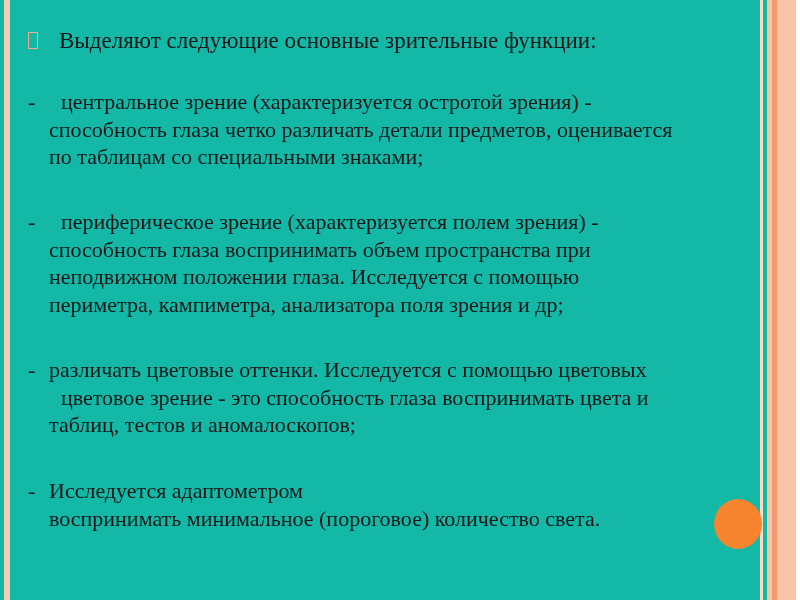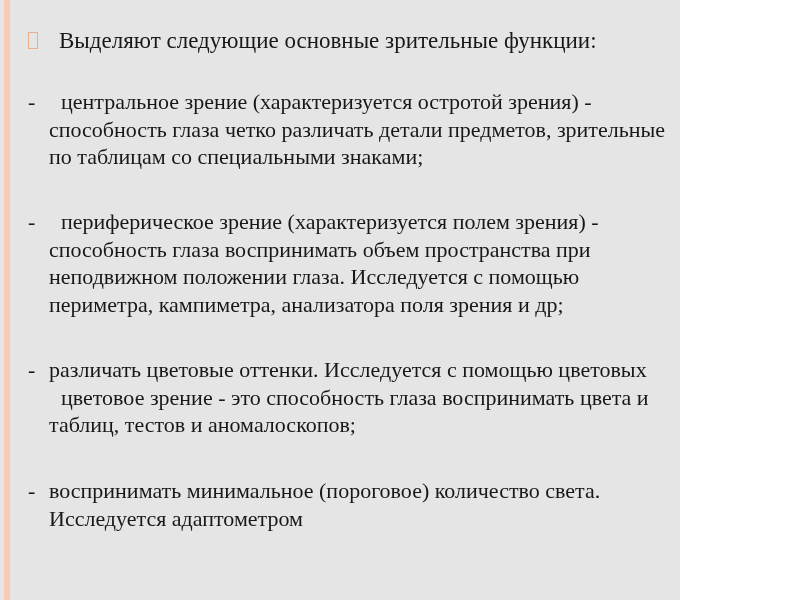--- a/index.html
+++ b/index.html
@@ -1,20 +1,20 @@
 <!DOCTYPE html>
 <html style="--text-color: #181818; --stripe-light: #F8CCB2; --stripe-lighter: #FBDCC8; --band-light: #FAC3A6; --band-dark: #F09C6E; --circle-orange: #F6842F; --bullet-outline: #EDAF8B;"><head>
 <meta charset="utf-8">
 <style>
   html, body { margin: 0; padding: 0; }
   .slide {
     position: relative;
-    width: 680px;
+    width: 796px;
     height: 600px;
-    background: #e5e5e5;
+    background: #14b8a6;
     overflow: hidden;
     font-family: "Liberation Serif", "DejaVu Serif", serif;
     color: var(--text-color, #181818);
   }
 
   
   .stripe { position: absolute; top: 0; bottom: 0; }
   .stripe-left        { left: 4px;   width: 6px;  background: var(--stripe-light, #F8CCB2); }
   .stripe-right-thin  { left: 760px; width: 3px;  background: var(--stripe-lighter, #FBDCC8); }
   .stripe-right-a     { left: 767px; width: 5px;  background: var(--band-light, #FAC3A6); }
@@ -84,21 +84,21 @@
 
   <div class="title-row">
     <span class="tofu-bullet"></span>
     <span>Выделяют следующие основные зрительные функции:</span>
   </div>
 
   <div class="para p1">
     <span class="dash">-</span>
     <div class="lines">
       <div class="line first">центральное зрение (характеризуется остротой зрения) -</div>
-      <div class="line">способность глаза четко различать детали предметов, зрительные</div>
+      <div class="line">способность глаза четко различать детали предметов, оценивается</div>
       <div class="line">по таблицам со специальными знаками;</div>
     </div>
   </div>
 
   <div class="para p2">
     <span class="dash">-</span>
     <div class="lines">
       <div class="line first">периферическое зрение (характеризуется полем зрения) -</div>
       <div class="line">способность глаза воспринимать объем пространства при</div>
       <div class="line">неподвижном положении глаза. Исследуется с помощью</div>
@@ -111,18 +111,18 @@
     <div class="lines">
       <div class="line">различать цветовые оттенки. Исследуется с помощью цветовых</div>
       <div class="line first">цветовое зрение - это способность глаза воспринимать цвета и</div>
       <div class="line">таблиц, тестов и аномалоскопов;</div>
     </div>
   </div>
 
   <div class="para p4">
     <span class="dash">-</span>
     <div class="lines">
+      <div class="line">Исследуется адаптометром</div>
       <div class="line">воспринимать минимальное (пороговое) количество света.</div>
-      <div class="line">Исследуется адаптометром</div>
     </div>
   </div>
 
 </div>
 
 </body></html>

